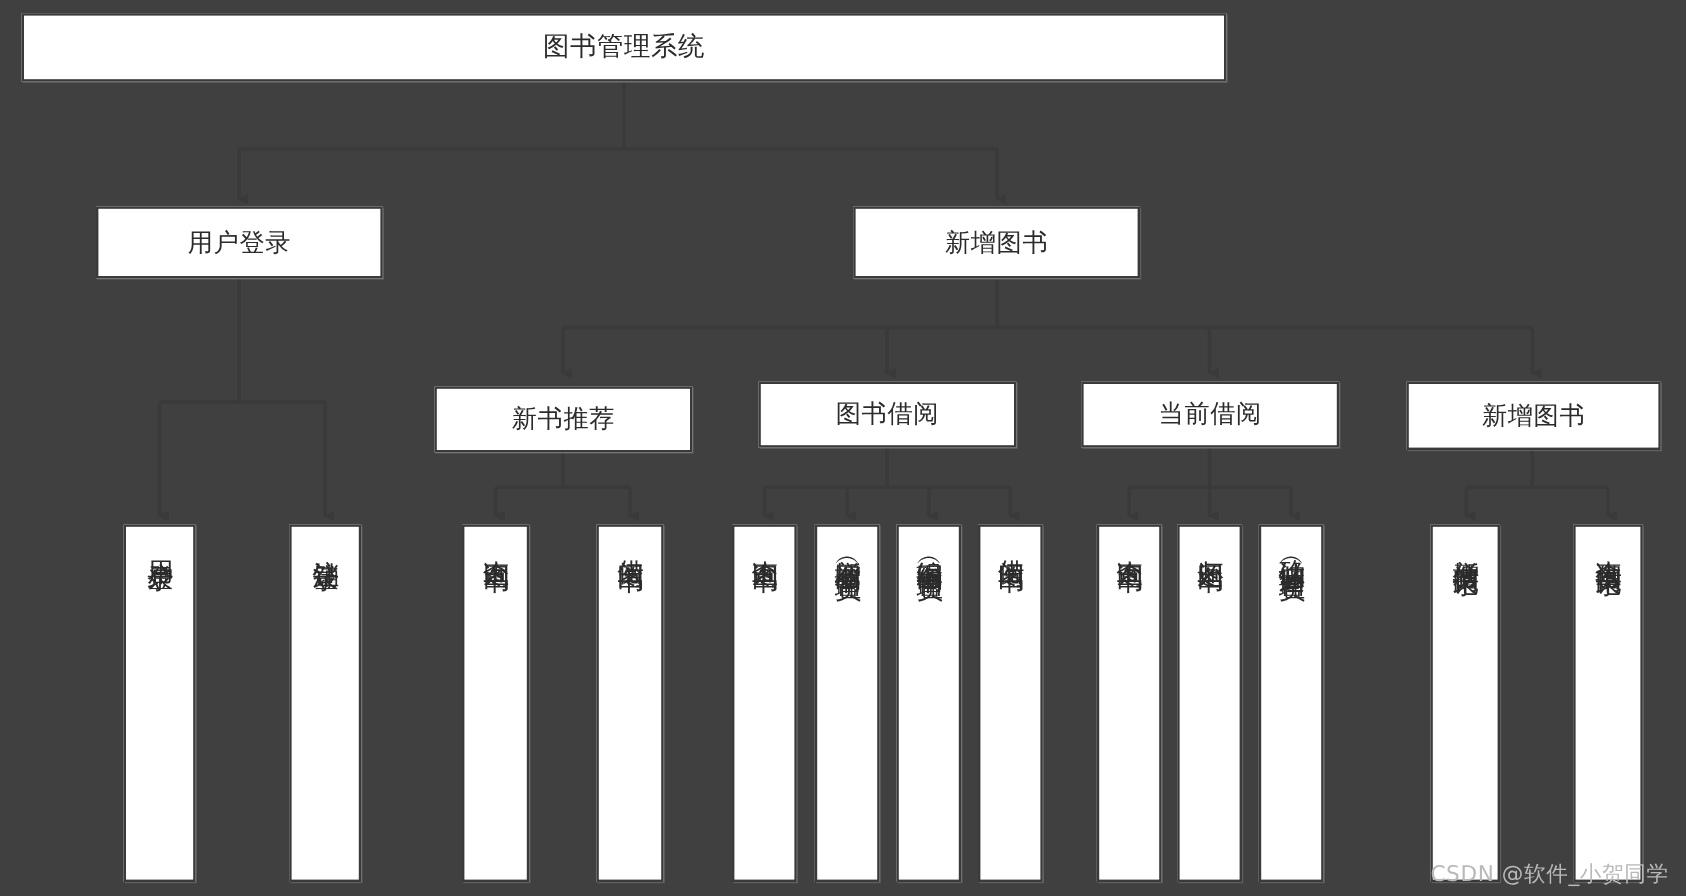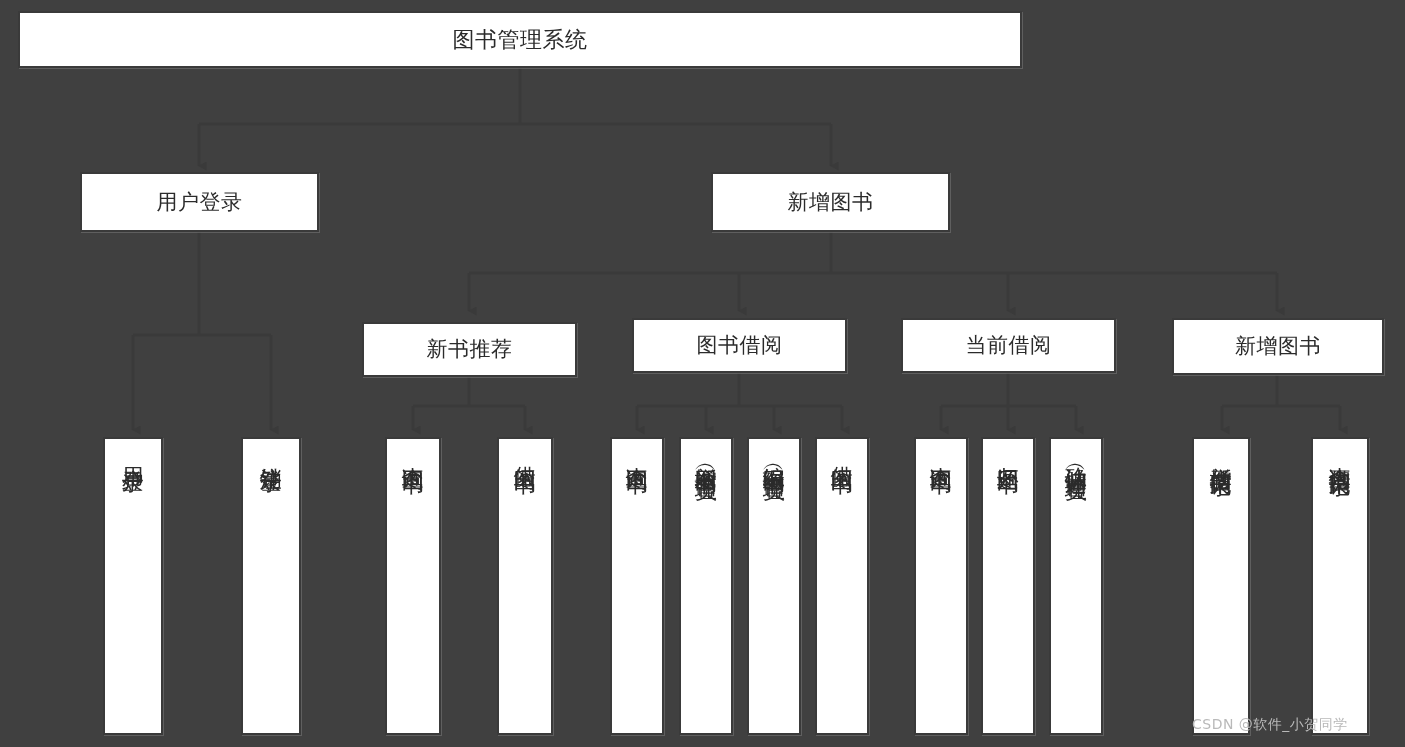--- a/index.html
+++ b/index.html
@@ -61,21 +61,21 @@
     writing-mode: vertical-rl;
     text-orientation: upright;
     font-size: 22px;
     line-height: 1.06;
     letter-spacing: 2px;
     white-space: nowrap;
   }
   .watermark {
     position: absolute;
     color: #b9b9b9;
-    font-size: 14px;
+    font-size: 18px;
     letter-spacing: 0.5px;
     white-space: nowrap;
     user-select: none;
   }
 </style>
 </head>
 <body>
 
 <div id="diagram-root">
 

